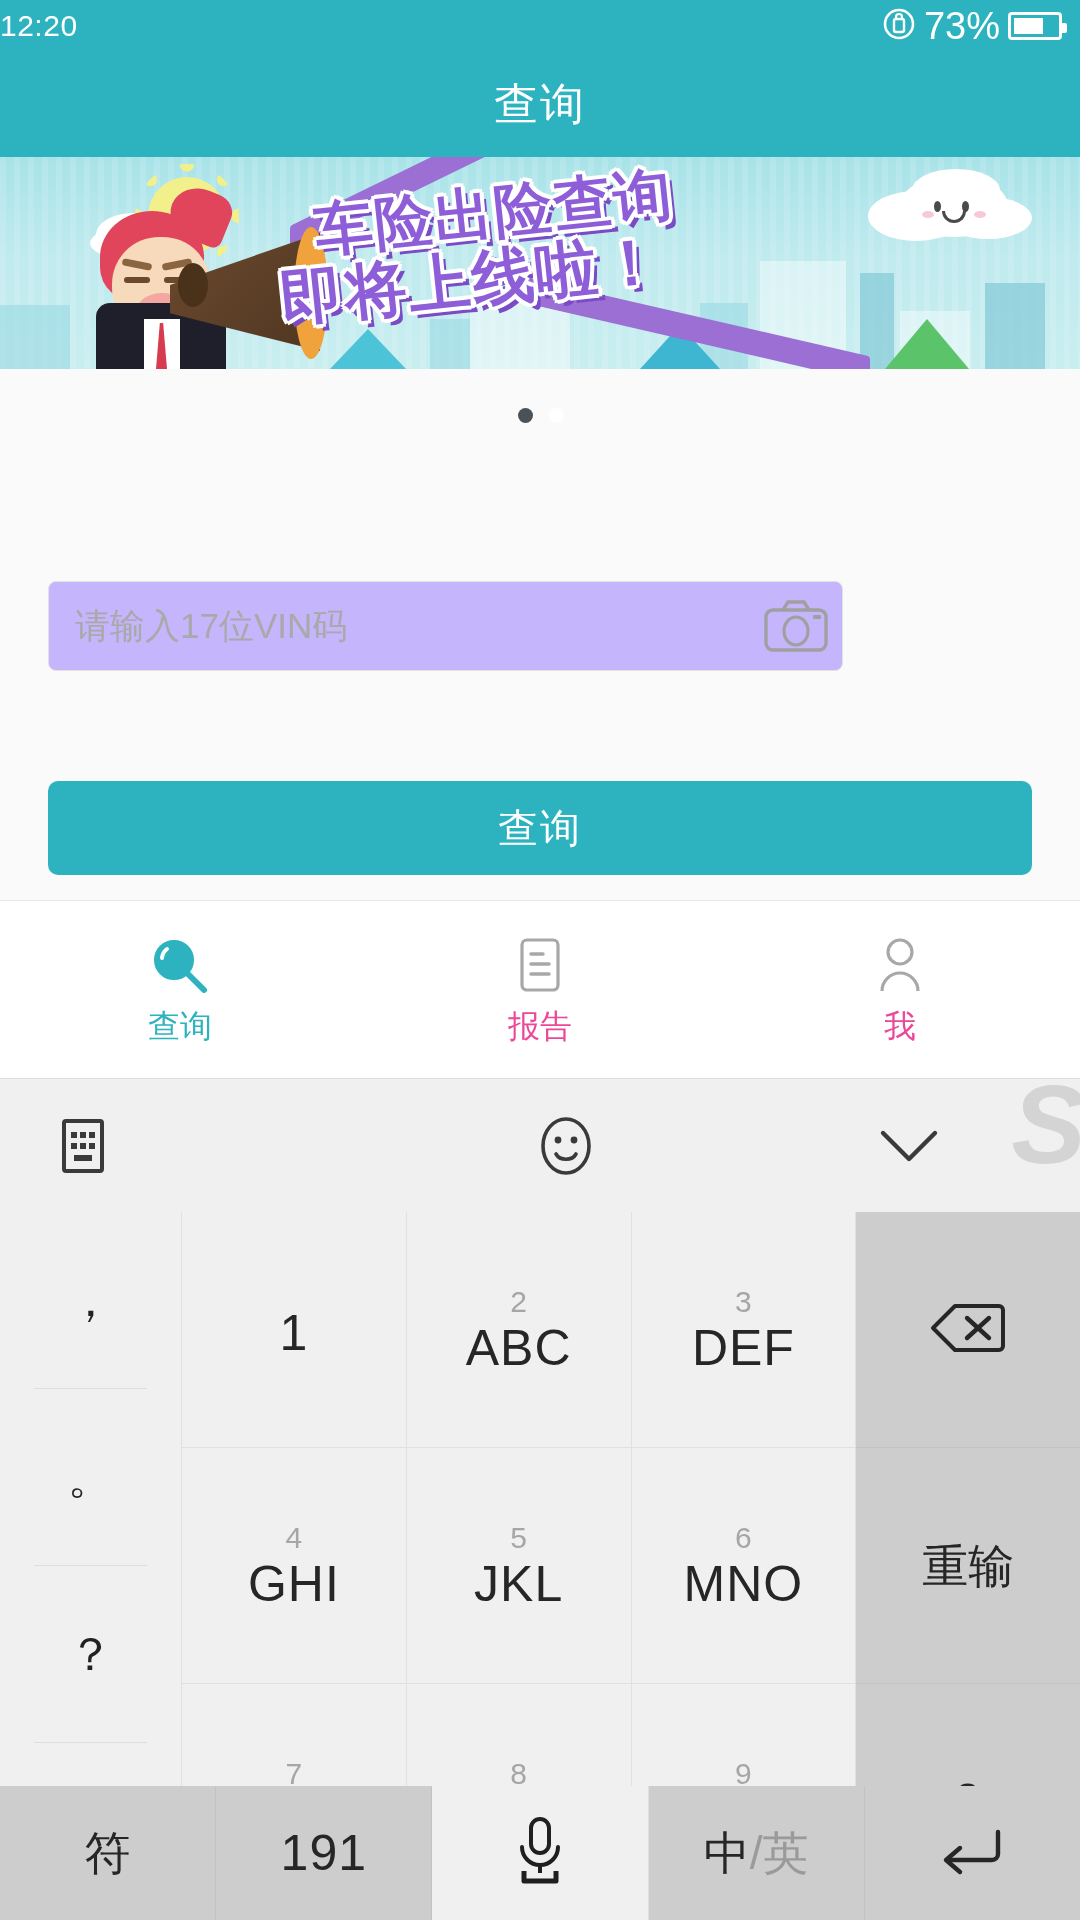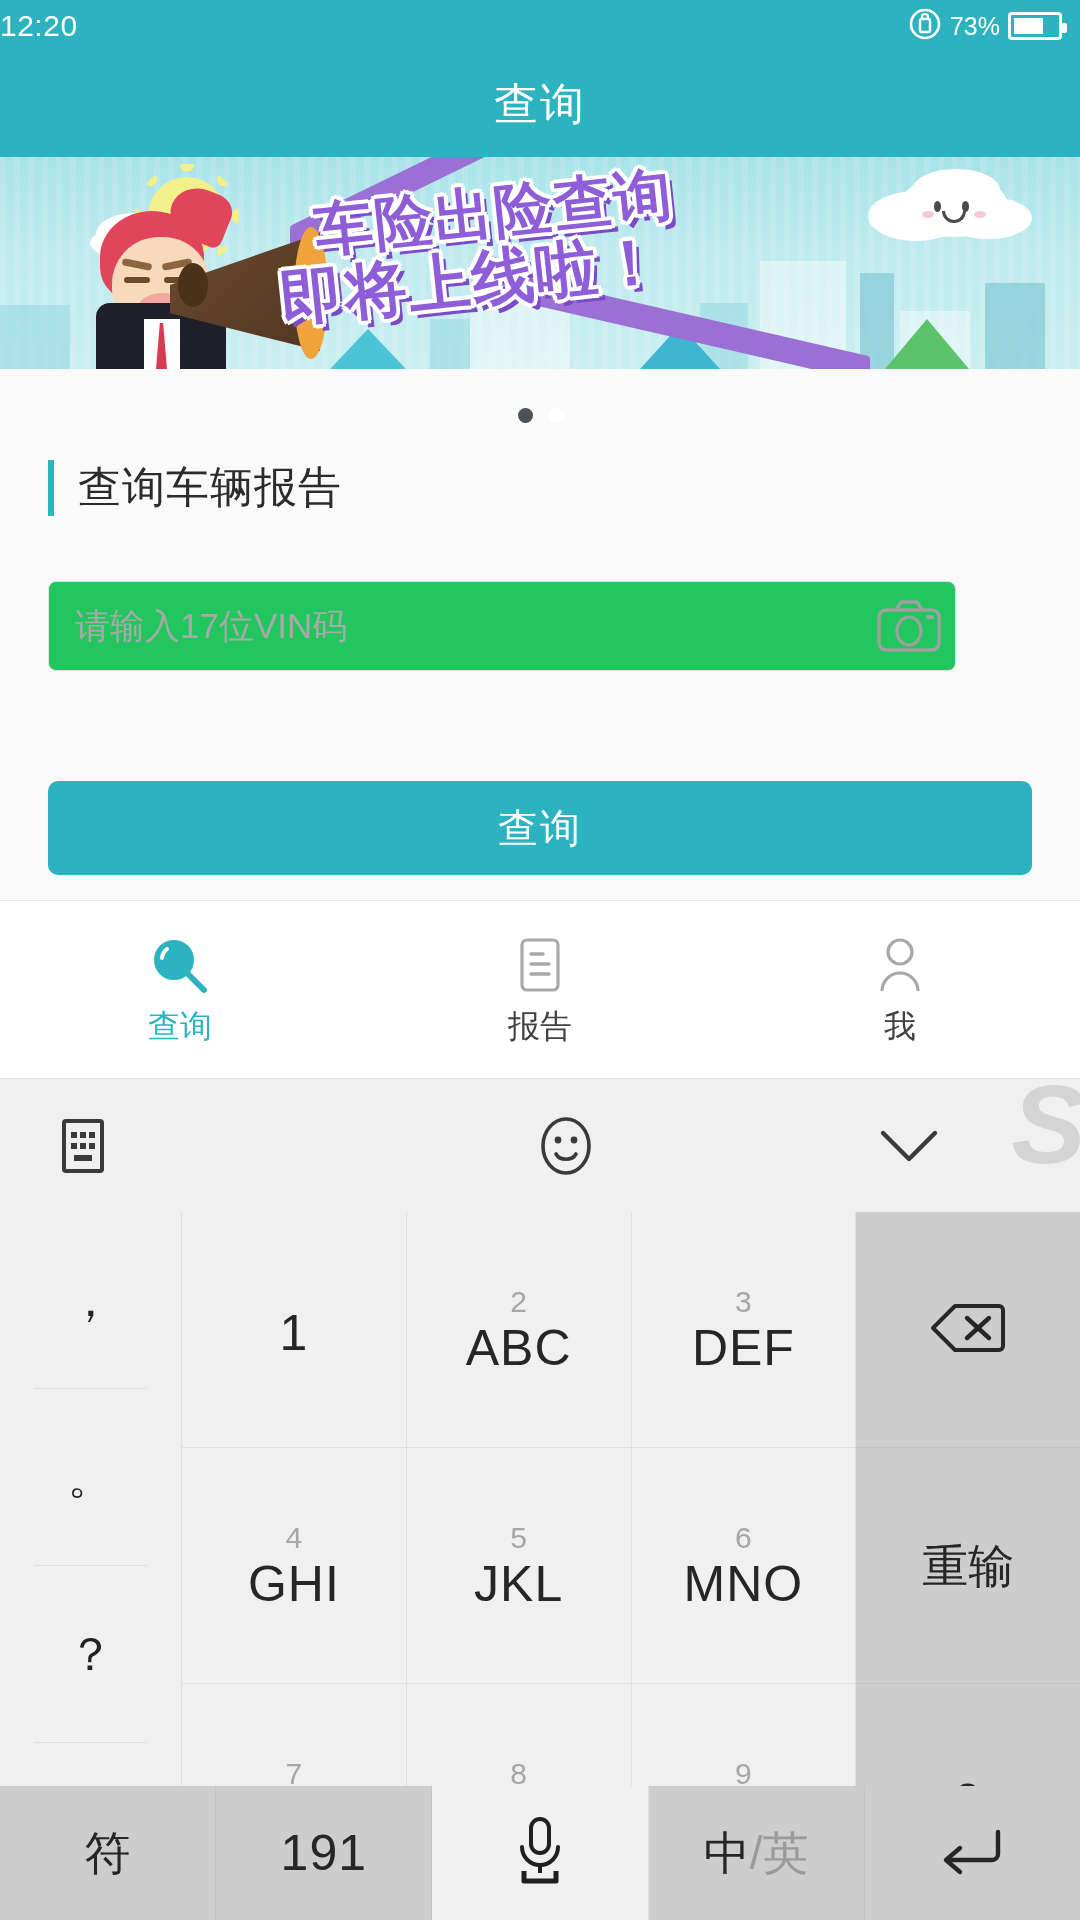--- a/index.html
+++ b/index.html
@@ -24,21 +24,21 @@
   .sb-bars i:nth-child(2){height:16px;}
   .sb-bars i:nth-child(3){height:22px;}
   .sb-carrier { font-size:30px; line-height:30px; margin-left:2px; letter-spacing:0px; }
   .sb-wifi { margin-left:4px; }
   .sb-hd { margin-left:4px; position:relative; }
   .sb-time {
     position:absolute; left:0; right:0; 
     font-size:30px; line-height:52px; letter-spacing:0.5px;
   }
   .sb-right { margin-left:auto; display:flex; align-items:center; gap:8px; }
-  .sb-pct { font-size:25px; }
+  .sb-pct { font-size:38px; }
   .sb-batt {
     width:54px; height:28px; border:3px solid #ffffff; border-radius:4px;
     position:relative; display:flex; align-items:center; padding:3px;
   }
   .sb-batt::after{
     content:""; position:absolute; right:-8px; top:8px;
     width:5px; height:10px; background:#ffffff; border-radius:0 2px 2px 0;
   }
   .sb-batt i { display:block; height:100%; width:68%; background:#ffffff; }
 
@@ -160,22 +160,22 @@
   
   .content{
     position:absolute; top:369px; left:0; width:1080px; height:531px;
     background:#fafafa;
   }
   .sec-head{ position:absolute; left:48px; top:90px; display:flex; align-items:center; }
   .sec-head .bar{ width:6px; height:56px; background:#2cb3bf; margin-right:24px; }
   .sec-head .txt{ font-size:43px; color:#2b2b2b; letter-spacing:1px; }
 
   .vin-wrap{
-    position:absolute; left:48px; top:212px; width:908px; height:90px;
-    background:#22c55e; border:1px solid #e2e2e2; border-radius:8px;
+    position:absolute; left:48px; top:212px; width:795px; height:90px;
+    background:#c4b5fd; border:1px solid #e2e2e2; border-radius:8px;
     display:flex; align-items:center;
   }
   .vin-input{
     flex:1; border:none; outline:none; background:transparent;
     font-family:"Liberation Sans","DejaVu Sans",sans-serif;
     font-size:35px; color:#2b2b2b; padding:0 26px;
   }
   .vin-input::placeholder{ color:#a9a9a9; }
   .cam{ width:92px; display:flex; align-items:center; justify-content:center; }
 
@@ -191,21 +191,21 @@
     display:flex; align-items:center; justify-content:center;
   }
 
   
   .tabbar{
     position:absolute; top:900px; left:0; width:1080px; height:178px;
     background:#ffffff; border-top:1px solid #e6e6e6;
     display:flex; z-index:20;
   }
   .tab{ flex:1; display:flex; flex-direction:column; align-items:center; justify-content:center; gap:8px; }
-  .tab .lbl{ font-size:32px; color:#404040; }
+  .tab .lbl{ font-size:32px; color:#ec4899; }
   .tab.active .lbl{ color:#2cb3bf; }
   .tab .ico{ height:66px; display:flex; align-items:flex-end; }
 
   
   .kb{ position:absolute; top:1078px; left:0; width:1080px; height:842px; background:#f0f0f0; }
   .kb-tool{
     position:relative; height:134px; border-top:1px solid #dcdcdc;
     display:flex; align-items:center; background:#f0f0f0;
   }
   .kb-tool .slot{ flex:1; display:flex; align-items:center; justify-content:center; }
@@ -329,24 +329,20 @@
       <div class="l1">车险出险查询</div><br>
       <div class="l2">即将上线啦！</div>
     </div>
   </div>
   <div class="dots">
     <i class="on"></i>
     <i></i>
   </div>
 
   <div class="content">
-    <div class="sec-head">
-      <span class="bar"></span>
-      <span class="txt">查询车辆报告</span>
-    </div>
 
     <div class="vin-wrap">
       <input class="vin-input" type="text" placeholder="请输入17位VIN码" style="">
       <span class="cam">
         <svg width="66" height="56" viewBox="0 0 66 56">
           <rect x="3" y="12" width="60" height="40" rx="7" stroke="#a0a0a0" stroke-width="3.4" fill="none"></rect>
           <path d="M20 12 l5-8 h16 l5 8" stroke="#a0a0a0" stroke-width="3.4" fill="none" stroke-linejoin="round"></path>
           <ellipse cx="33" cy="33" rx="12" ry="14" stroke="#a0a0a0" stroke-width="3.2" fill="none"></ellipse>
           <rect x="50" y="17" width="8" height="4" rx="1" fill="#a0a0a0"></rect>
         </svg>

